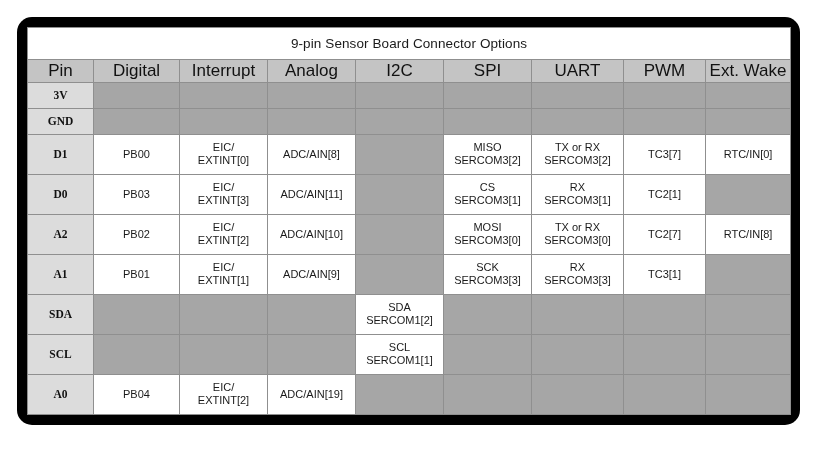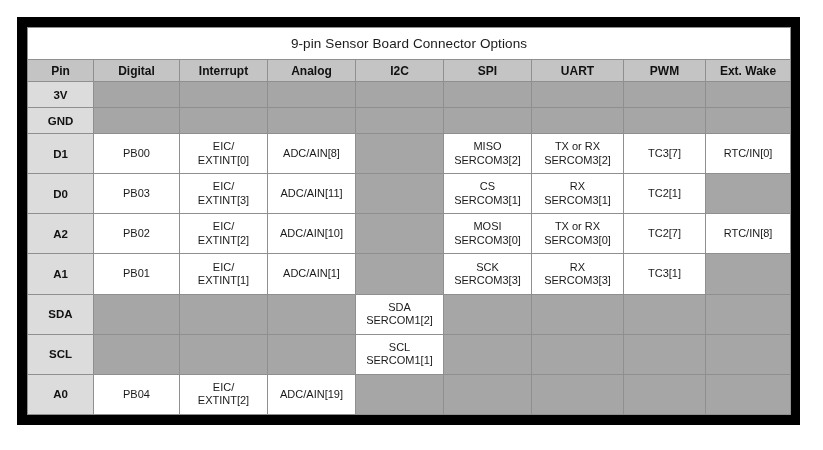--- a/index.html
+++ b/index.html
@@ -25,20 +25,21 @@
   
   .frame {
     position: absolute;
     left: 17px;
     top: 17px;
     width: 783px;
     height: 408px;
     background: #000000;
     box-sizing: border-box;
     padding: 10px;
+    border-radius: 15px;
   }
 
   .table-wrap {
     width: 100%;
     height: 100%;
     background: #ffffff;
     box-sizing: border-box;
   }
 
   table.pintable {
@@ -67,31 +68,32 @@
     font-weight: 400;
     height: 32px;
     border: 1px solid #8f8f8f;
     letter-spacing: 0.1px;
   }
 
   
   .hdr-cell {
     background: #c4c4c4;
     color: #111111;
-    font-size: 12px;
-    font-weight: bold;
+    font-size: 17px;
+    font-weight: normal;
     height: 22px;
   }
 
   
   .pin-cell {
     background: #dcdcdc;
     color: #111111;
     font-size: 11.5px;
     font-weight: bold;
+    font-family: Liberation Serif, serif;
   }
 
   
   .data-cell {
     background: #ffffff;
     color: #1a1a1a;
     font-size: 11px;
     font-weight: 400;
     line-height: 1.22;
   }
@@ -261,21 +263,21 @@
             <tr class="r-tall">
               <td class="pin-cell">A1</td>
               <td class="data-cell">
                 <span class="cell-line">PB01</span>
               </td>
               <td class="data-cell">
                 <span class="cell-line">EIC/</span>
                 <span class="cell-line">EXTINT[1]</span>
               </td>
               <td class="data-cell">
-                <span class="cell-line">ADC/AIN[1]</span>
+                <span class="cell-line">ADC/AIN[9]</span>
               </td>
               <td class="data-cell empty-cell"></td>
               <td class="data-cell">
                 <span class="cell-line">SCK</span>
                 <span class="cell-line">SERCOM3[3]</span>
               </td>
               <td class="data-cell">
                 <span class="cell-line">RX</span>
                 <span class="cell-line">SERCOM3[3]</span>
               </td>

